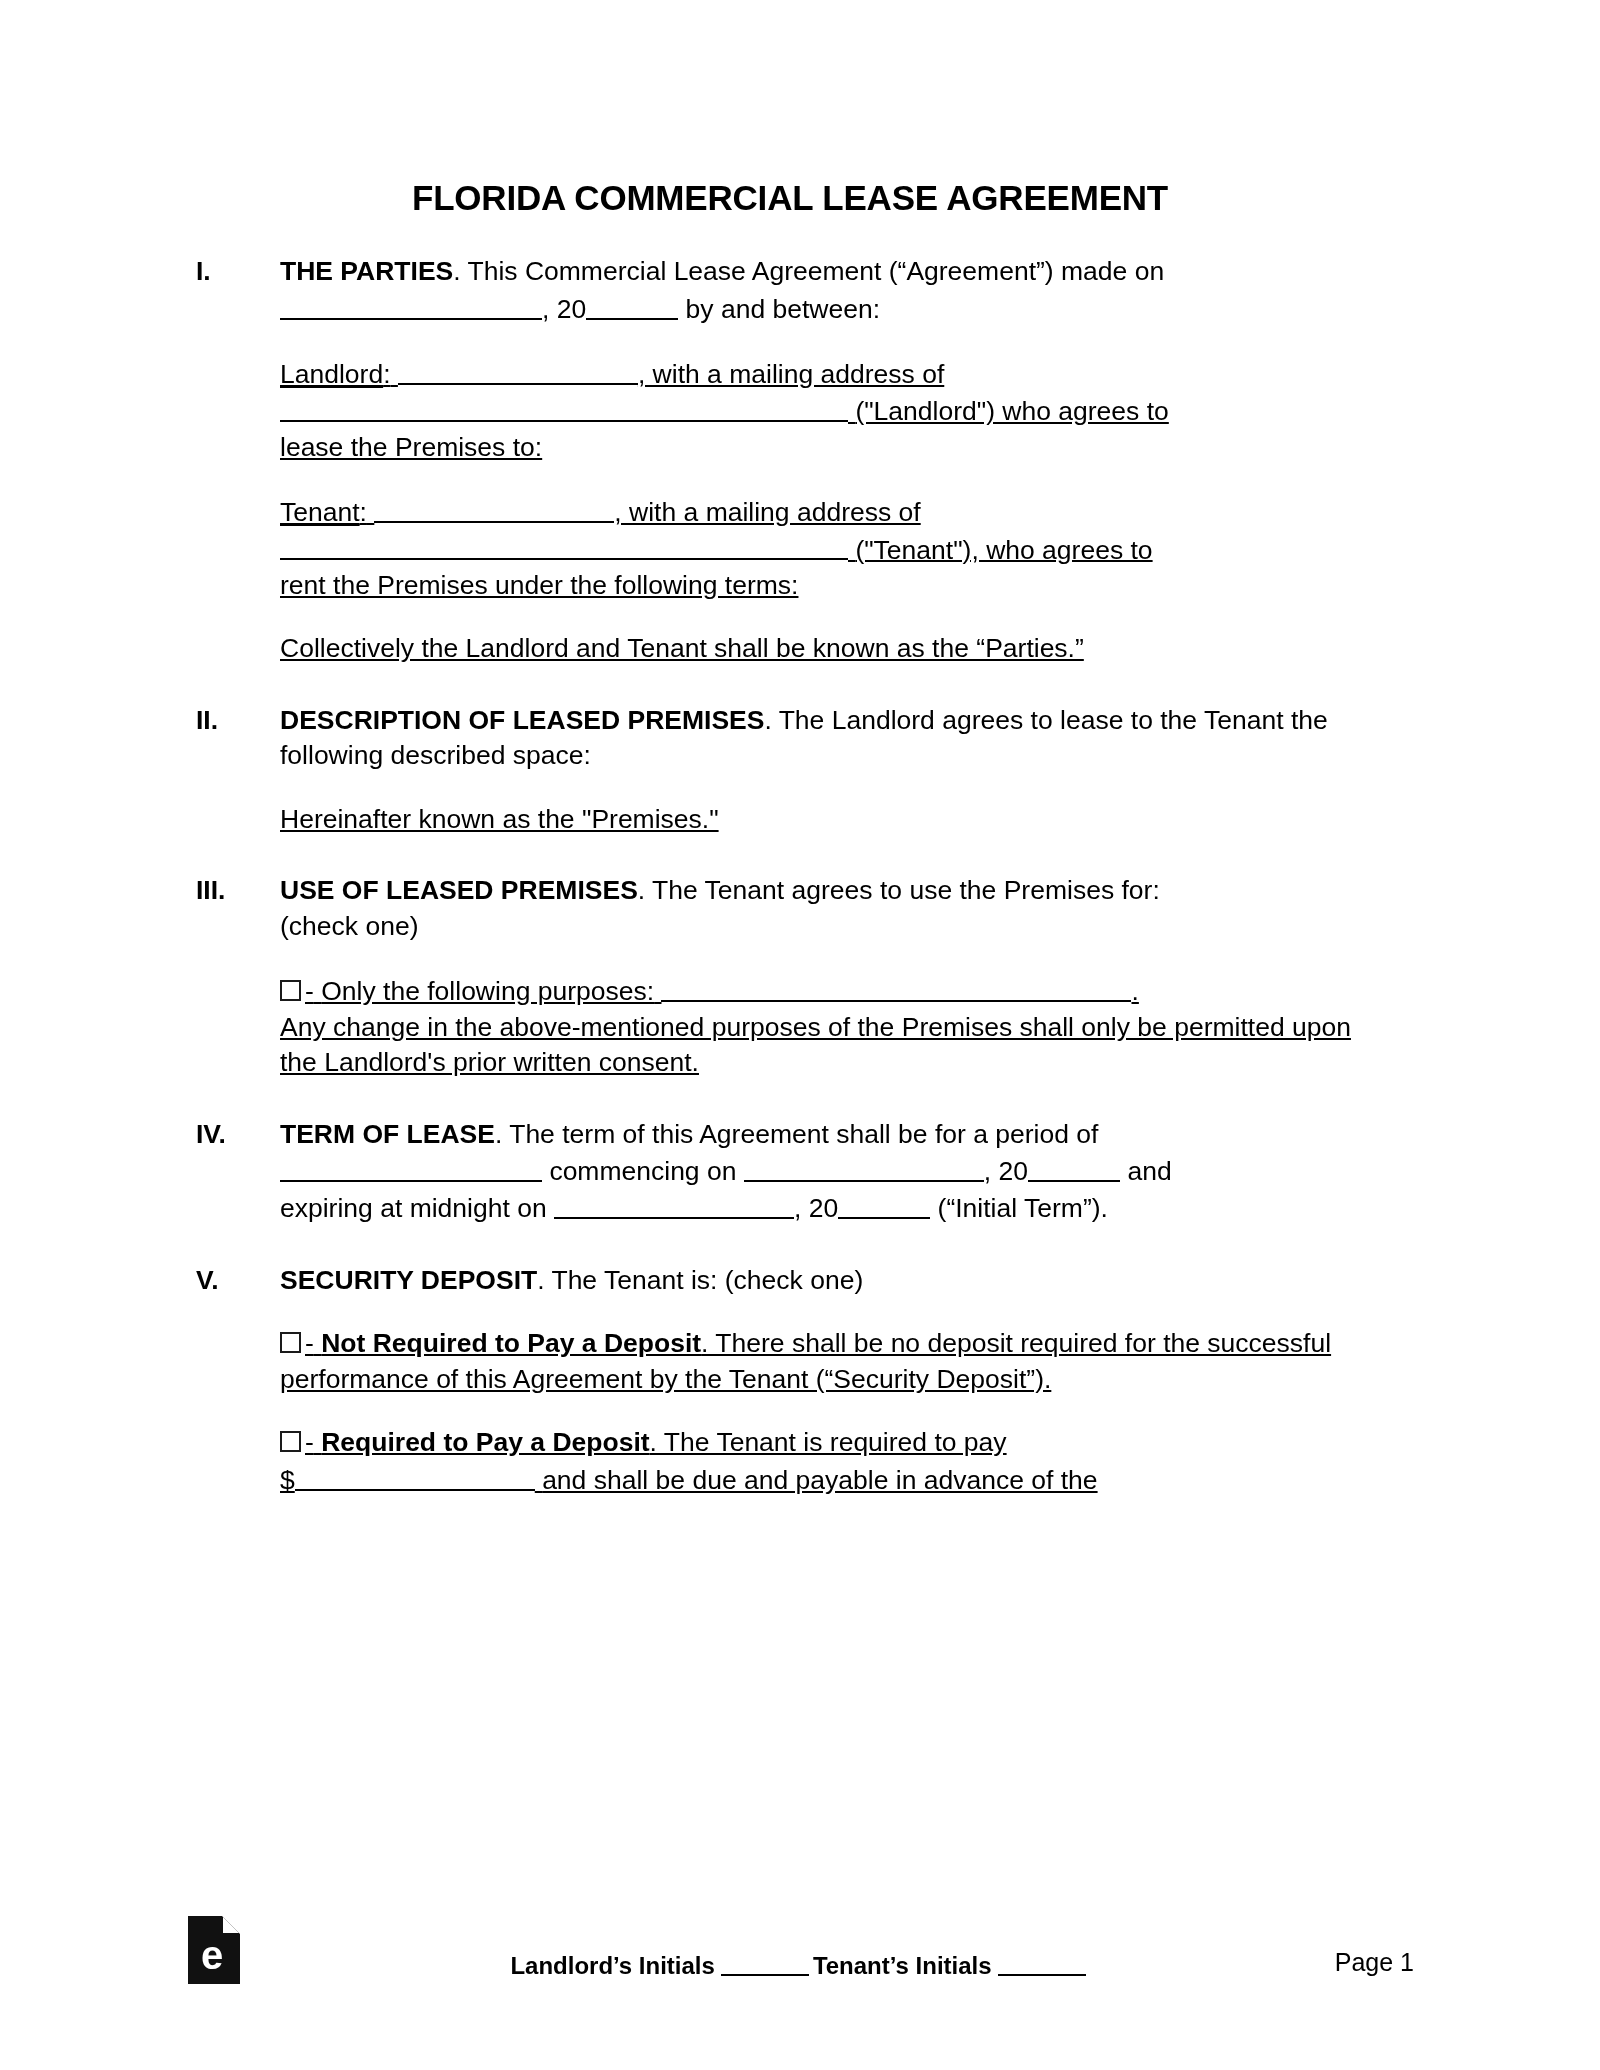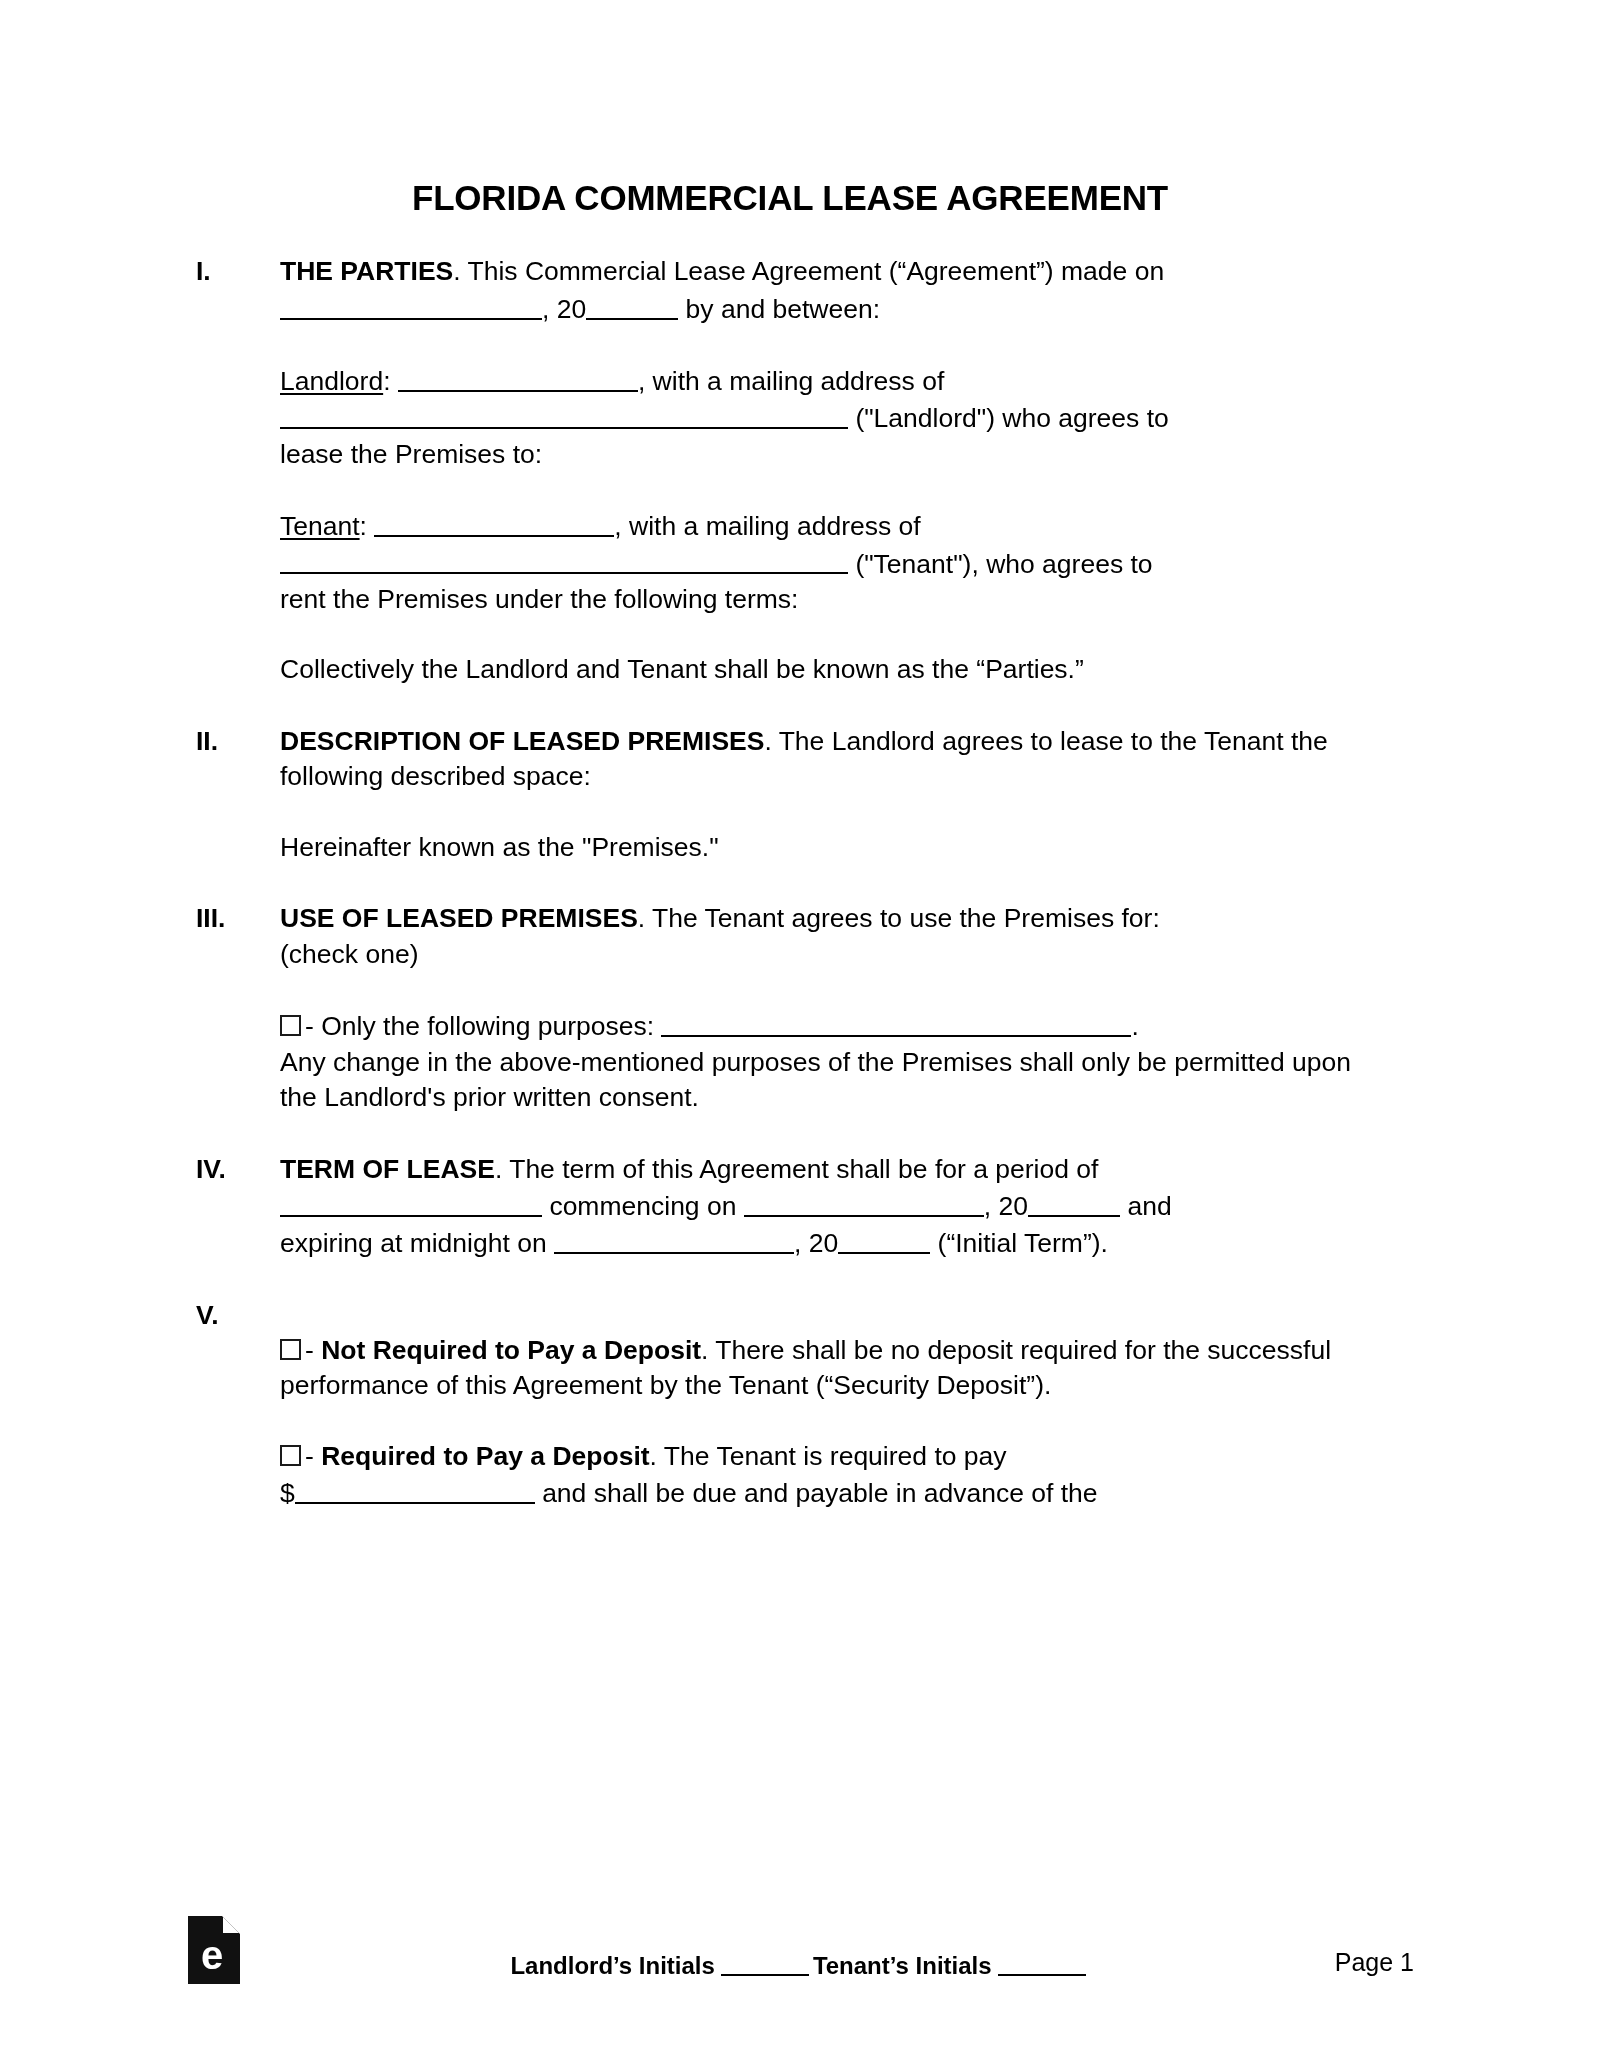--- a/index.html
+++ b/index.html
@@ -56,21 +56,22 @@
     font-size: 26.5px;
     line-height: 1.34;
   }
   .sec-head {
     font-weight: bold;
   }
   p.para {
     margin: 0;
   }
   p.spaced {
-    margin-top: 35px;
+    margin-top: 28px;
+    text-decoration: underline;
   }
   .indent-block {
     margin-left: 96px;
   }
 
   
   .blank {
     display: inline-block;
     border-bottom: 2px solid #000;
     vertical-align: baseline;
@@ -231,20 +232,21 @@
           <span class="blank b-md"></span><span>, 20</span><span class="blank b-sm"></span>
           <span>(“Initial Term”).</span>
         </p>
       </div>
     </div>
 
     <div class="section">
       <div class="sec-num">V.</div>
       <div class="sec-body">
 
+        <p class="para"><span class="sec-head">SECURITY DEPOSIT</span><span>. The Tenant is: (check one)</span></p>
 
         <p class="para spaced indent-block">
           <span class="cbox"></span><span>-</span>
           <span class="sec-head">Not Required to Pay a Deposit</span><span>. There shall be no deposit required for the successful performance of this Agreement by the Tenant (“Security Deposit”).</span>
         </p>
 
         <p class="para spaced indent-block">
           <span class="cbox"></span><span>-</span>
           <span class="sec-head">Required to Pay a Deposit</span><span>. The Tenant is required to pay</span>
           <br>

